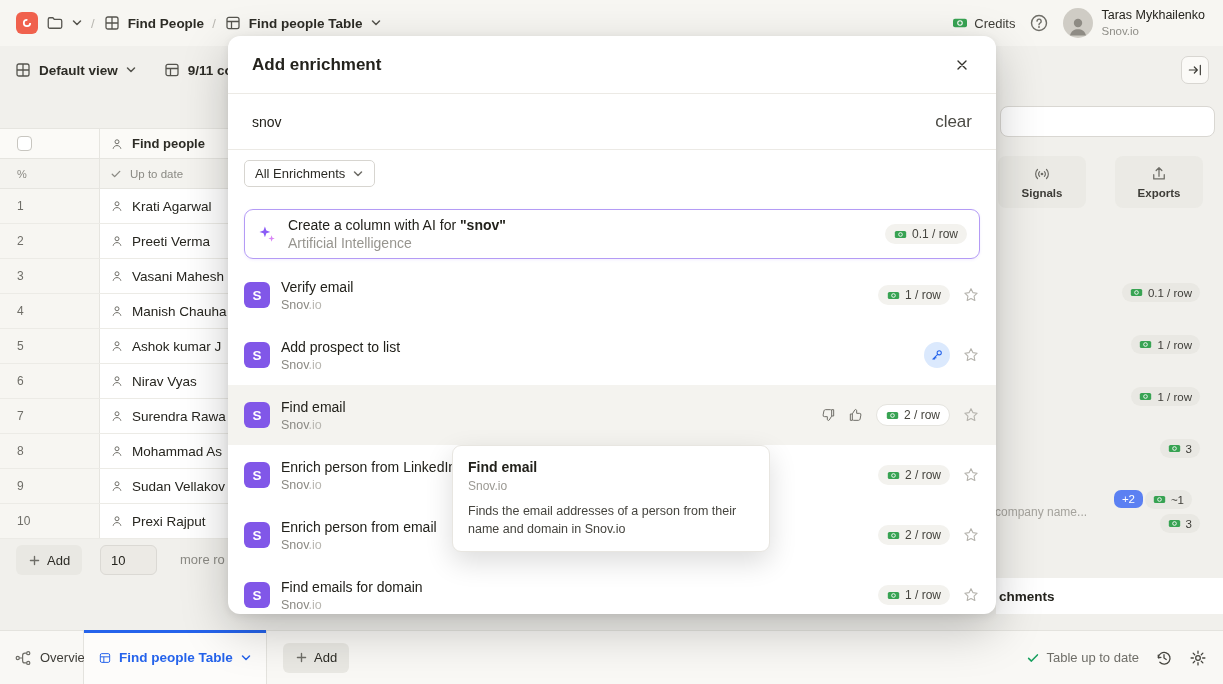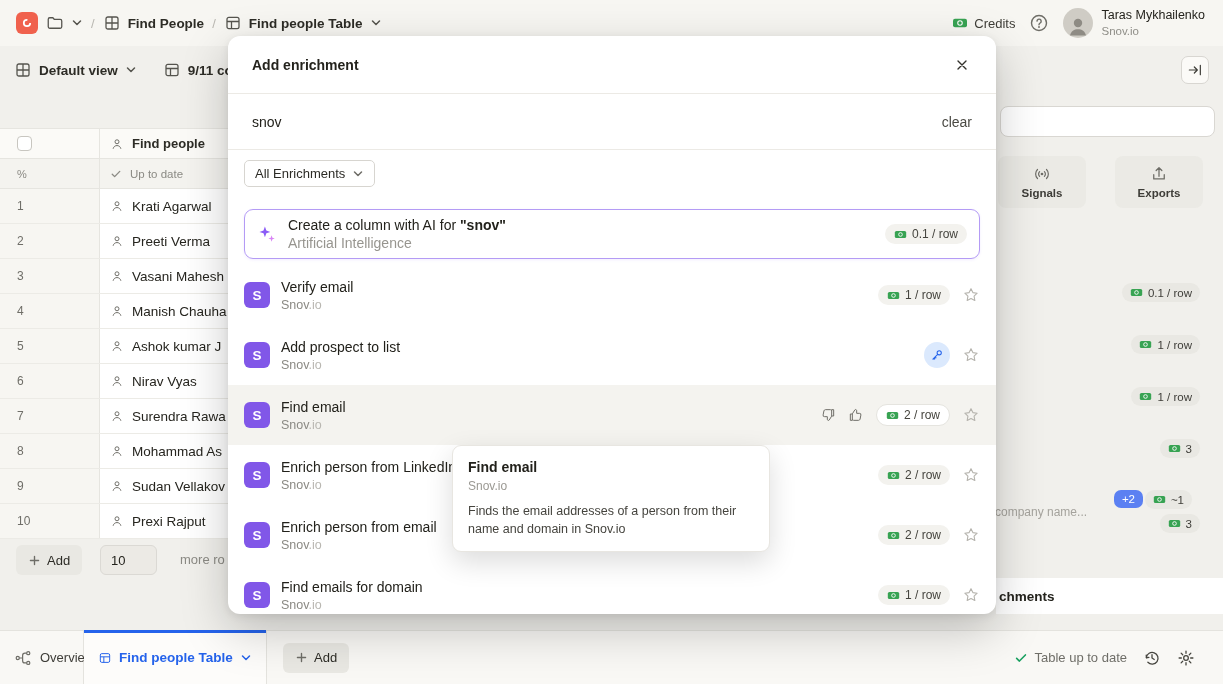--- a/index.html
+++ b/index.html
@@ -57,33 +57,33 @@
   .ppill.blue{background:#5b80f2;color:#fff;border-radius:7px}
   .companytxt{position:absolute;top:505px;left:995px;width:135px;font-size:12px;color:#a5a39d;z-index:1;white-space:nowrap;overflow:hidden}
   .chbar{position:absolute;left:996px;top:578px;width:227px;height:36px;background:#fff;display:flex;align-items:center;padding-left:3px;font-weight:700;font-size:13.5px;color:#24231d;z-index:1}
 
   
   .footer{position:absolute;left:0;right:0;top:630px;height:54px;background:#f9f8f5;border-top:1px solid #e4e3de;display:flex;align-items:stretch}
   .f-overview{width:84px;display:flex;align-items:center;gap:8px;padding-left:14px;border-right:1px solid #e4e3de;font-size:13px;color:#3e3d38}
   .f-tab{width:183px;display:flex;align-items:center;justify-content:center;gap:7px;color:#2563eb;font-weight:700;font-size:13.5px;border-right:1px solid #e4e3de;position:relative;background:#fdfcfa}
   .f-tab::before{content:"";position:absolute;top:-1px;left:0;right:0;height:3px;background:#2563eb}
   .f-add{margin-left:16px;align-self:center;height:30px;padding:0 12px;background:#e9e8e3;border-radius:6px;display:flex;align-items:center;gap:6px;font-size:13px;color:#2d2c26}
-  .f-right{margin-left:auto;display:flex;align-items:center;gap:16px;padding-right:28px}
+  .f-right{margin-left:auto;display:flex;align-items:center;gap:16px;padding-right:16px}
   .f-status{display:flex;align-items:center;gap:6px;font-size:13px;color:#6f6e68}
   .f-status .ic{color:#18a05f}
   .f-iconbtn{display:flex;color:#45443e}
 
   
   .modal{position:absolute;left:228px;top:36px;width:768px;height:578px;background:#fff;border-radius:12px;box-shadow:0 16px 48px rgba(0,0,0,.22),0 2px 8px rgba(0,0,0,.08);z-index:10;overflow:hidden;display:flex;flex-direction:column}
   .m-head{flex:0 0 58px;display:flex;align-items:center;padding:0 20px 0 24px;border-bottom:1px solid #eceae5}
-  .m-title{font-size:14px;font-weight:700}
+  .m-title{font-size:17px;font-weight:700}
   .m-close{margin-left:auto;width:28px;height:28px;display:flex;align-items:center;justify-content:center;color:#33322c}
   .m-search{flex:0 0 56px;display:flex;align-items:center;gap:10px;padding:0 24px;border-bottom:1px solid #eceae5}
   .m-search input{flex:1;border:0;outline:0;background:transparent;font-family:inherit;font-size:14px;color:#23221c}
-  .m-clear{font-size:14px;color:#4b4a44}
+  .m-clear{font-size:17px;color:#4b4a44}
   .m-body{flex:1;padding-top:10px;overflow:hidden}
   .chip{margin:0 16px;display:inline-flex;align-items:center;gap:7px;border:1px solid #d7d5d0;border-radius:5px;padding:5px 10px;font-size:13px;color:#2c2b26;background:#fff}
   .ai-card{margin:22px 16px 6px;height:50px;border:1px solid #b49bf5;border-radius:9px;display:flex;align-items:center;gap:11px;padding:0 12px;box-shadow:0 1px 3px rgba(124,77,255,.10)}
   .ai-title{font-size:14px;color:#23221c}
   .ai-title b{font-weight:700}
   .ai-sub{font-size:14px;color:#97958f;margin-top:2px}
   .mpill{display:inline-flex;align-items:center;gap:5px;background:#f3f2ee;border-radius:999px;padding:3px 9px;font-size:12px;color:#45443e;white-space:nowrap}
   .ai-card .mpill{margin-left:auto}
   .enr-item{height:60px;display:flex;align-items:center;gap:11px;padding:0 16px}
   .enr-item.hovered{background:#f4f3ef}

